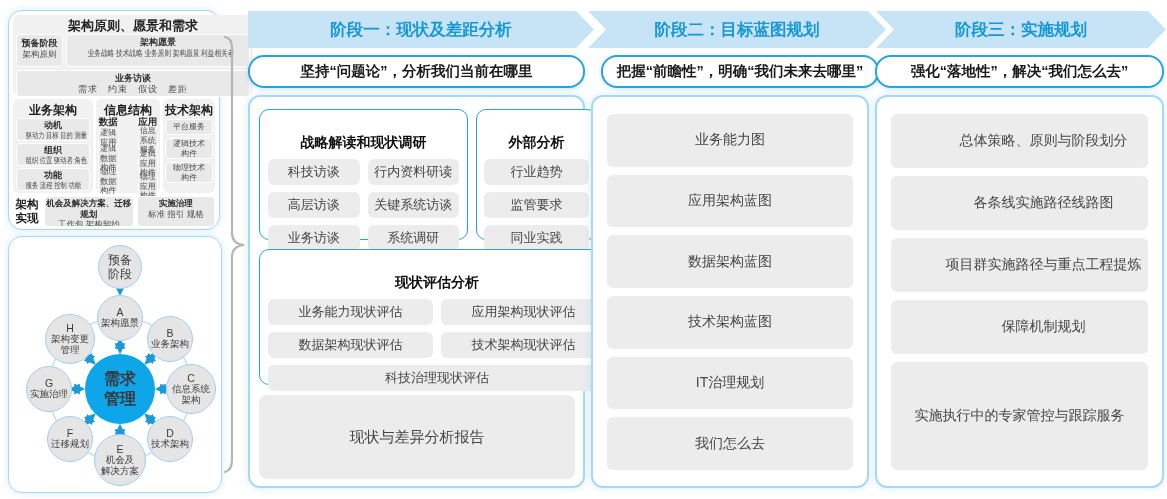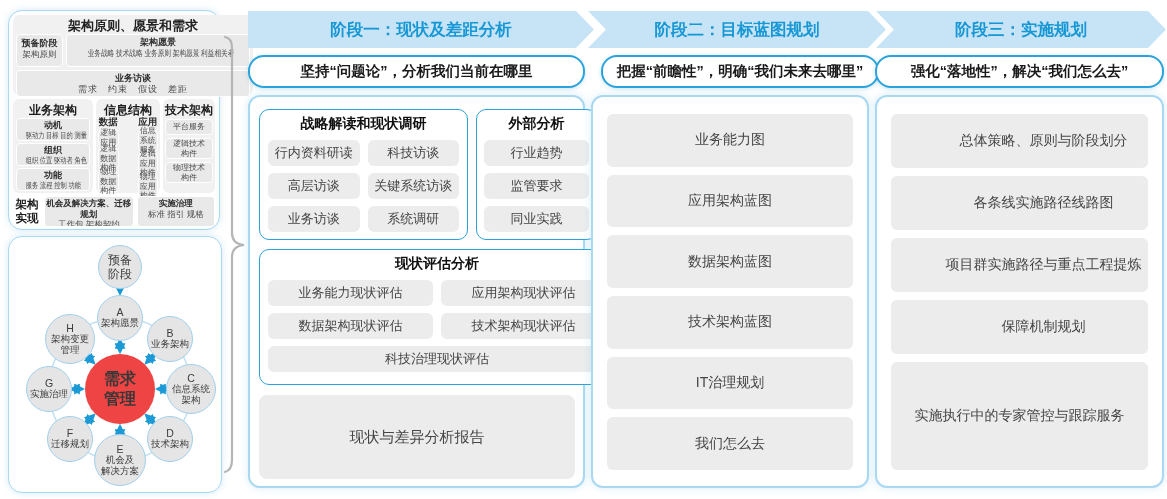--- a/index.html
+++ b/index.html
@@ -52,21 +52,21 @@
   .realize .mini .s{font-size:8.5px;}
   .rz1{flex:1.15;} .rz2{flex:1;}
 
   
   .circle{position:absolute;border-radius:50%;background:#e5e5e5;border:1.2px solid #9fd0ee;
           display:flex;flex-direction:column;align-items:center;justify-content:center;
           text-align:center;color:#3c3c3c;}
   .nid{font-size:10.5px;line-height:1.1;display:block;}
   .nlabel{font-size:9.5px;line-height:1.12;white-space:pre-line;display:block;}
   .prep-circle{font-size:12px;line-height:1.2;white-space:pre-line;}
-  .center-circle{background:#ef4444;border:none;font-size:16px;font-weight:bold;
+  .center-circle{background:#0ea5e9;border:none;font-size:16px;font-weight:bold;
                  line-height:1.25;white-space:pre-line;color:#383838;}
   #admSvg{position:absolute;left:0;top:0;}
 
   
   .brace{position:absolute;left:222px;top:34px;}
 
   
   .band{position:absolute;top:11px;height:37px;background:#c7e4f7;color:#1797d4;
         font-size:16.5px;font-weight:bold;display:flex;align-items:center;justify-content:center;}
   .band1{left:248px;width:346px;clip-path:polygon(0 0,calc(100% - 18px) 0,100% 50%,calc(100% - 18px) 100%,0 100%);}
@@ -76,21 +76,21 @@
   .subtitle{position:absolute;top:55px;height:33px;background:#fff;border:2px solid #2aa3dc;border-radius:16px;
             font-size:14.5px;font-weight:bold;color:#1a1a1a;display:flex;align-items:center;justify-content:center;
             box-shadow:0 1px 4px rgba(41,150,200,.25);white-space:nowrap;}
   .st1{left:248px;width:337px;} .st2{left:591px;width:278px;margin-left:10px;} .st3{left:875px;width:289px;}
 
   .content{position:absolute;top:95px;height:393px;background:#fff;border:2px solid #a9d8f2;border-radius:12px;
            box-shadow:0 0 8px rgba(120,190,230,.28);}
   .ct1{left:248px;width:337px;} .ct2{left:591px;width:278px;} .ct3{left:875px;width:289px;}
 
   .bluebox{position:absolute;background:#fff;border:1.5px solid #2aa3dc;border-radius:10px;}
-  .bb-title{font-size:14px;font-weight:bold;color:#111;text-align:center;margin:5px 0 7px 0;}
+  .bb-title{font-size:14px;font-weight:bold;color:#111;text-align:center;margin:24px 0 7px 0;}
   .gitem{background:#ececec;border-radius:6px;color:#454545;font-size:13px;
          display:flex;align-items:center;justify-content:center;text-align:left;}
   .grid2{display:grid;grid-template-columns:1fr 1fr;gap:7px 8px;padding:0 8px;}
   .grid2 .gitem{height:26px;}
   .span2{grid-column:1 / span 2;}
   .vlist{display:flex;flex-direction:column;gap:7px;padding:0 7px;}
   .vlist .gitem{height:26px;}
 
   .bb-strategy{left:9px;top:12px;width:209px;height:131px;}
   .bb-external{left:226px;top:12px;width:121px;height:131px;}
@@ -255,22 +255,22 @@
   <svg class="brace" width="30" height="442" viewBox="0 0 30 442">
     <path d="M3,3 Q10,4 10,14 L10,199 Q10,210 22,211 Q10,212 10,223 L10,426 Q10,436 3,438" fill="none" stroke="#b5b5b5" stroke-width="2.2" stroke-linecap="round"></path>
   </svg>
 
   <div class="band band1">阶段一：现状及差距分析</div>
   <div class="subtitle st1">坚持“问题论”，分析我们当前在哪里</div>
   <div class="content ct1">
     <div class="bluebox bb-strategy">
       <div class="bb-title">战略解读和现状调研</div>
       <div class="grid2">
+        <div class="gitem">科技访谈</div>
         <div class="gitem">行内资料研读</div>
-        <div class="gitem">科技访谈</div>
         <div class="gitem">高层访谈</div>
         <div class="gitem">关键系统访谈</div>
         <div class="gitem">业务访谈</div>
         <div class="gitem">系统调研</div>
       </div>
     </div>
     <div class="bluebox bb-external">
       <div class="bb-title">外部分析</div>
       <div class="vlist">
         <div class="gitem">行业趋势</div>

